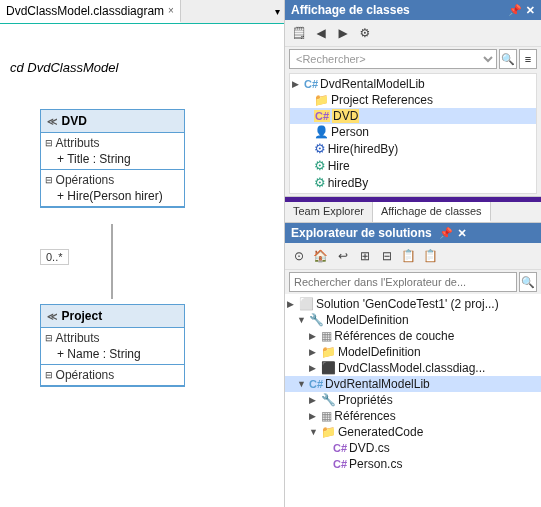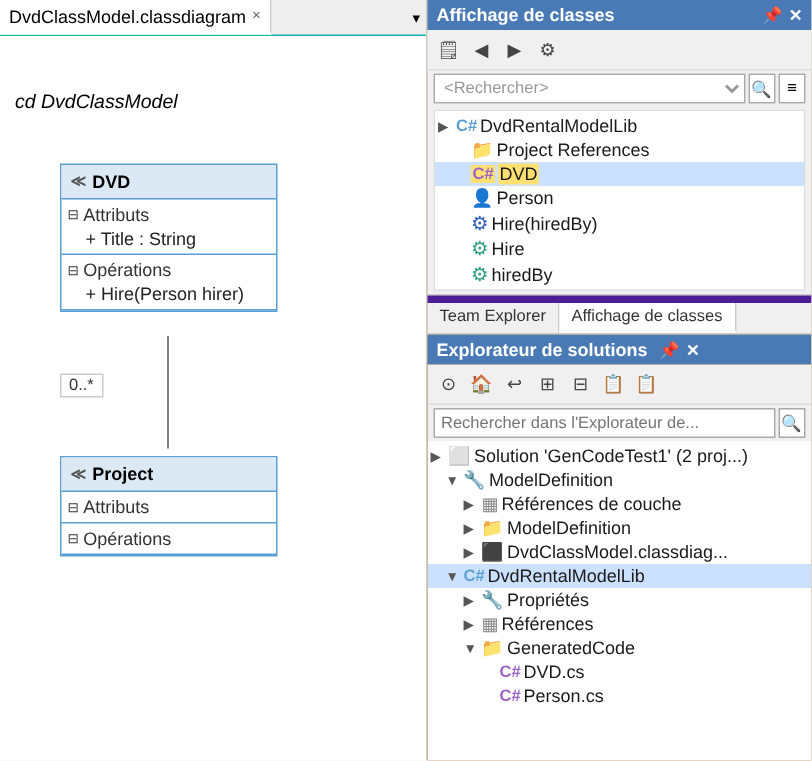--- a/index.html
+++ b/index.html
@@ -411,20 +411,21 @@
     <div class="uml-class personne-class">
       <div class="uml-header">
         <span class="uml-collapse">≪</span>
         <span>Project</span>
       </div>
       <div class="uml-section">
         <div class="uml-section-title">
           <span class="section-toggle">⊟</span>
           <span>Attributs</span>
         </div>
+        <div class="uml-item">+ Name : String</div>
       </div>
       <div class="uml-section">
         <div class="uml-section-title">
           <span class="section-toggle">⊟</span>
           <span>Opérations</span>
         </div>
       </div>
     </div>
 
     <svg class="connector-svg">

